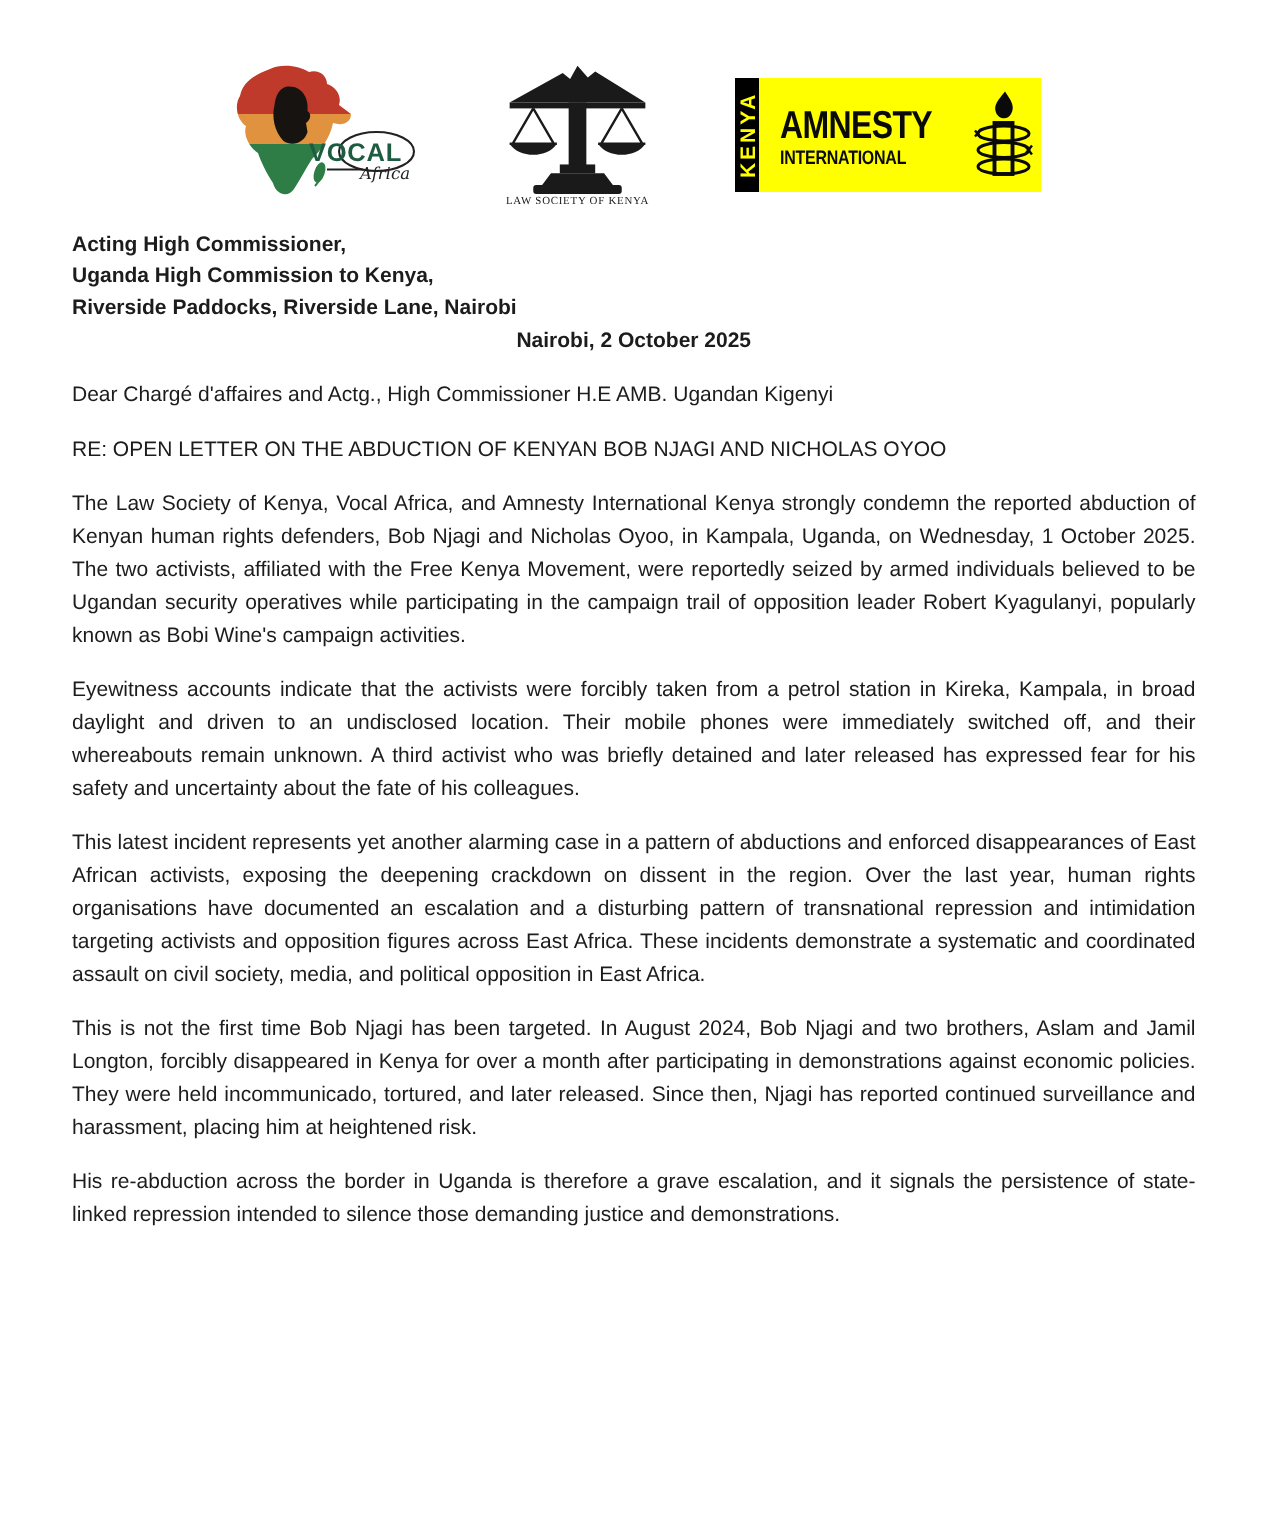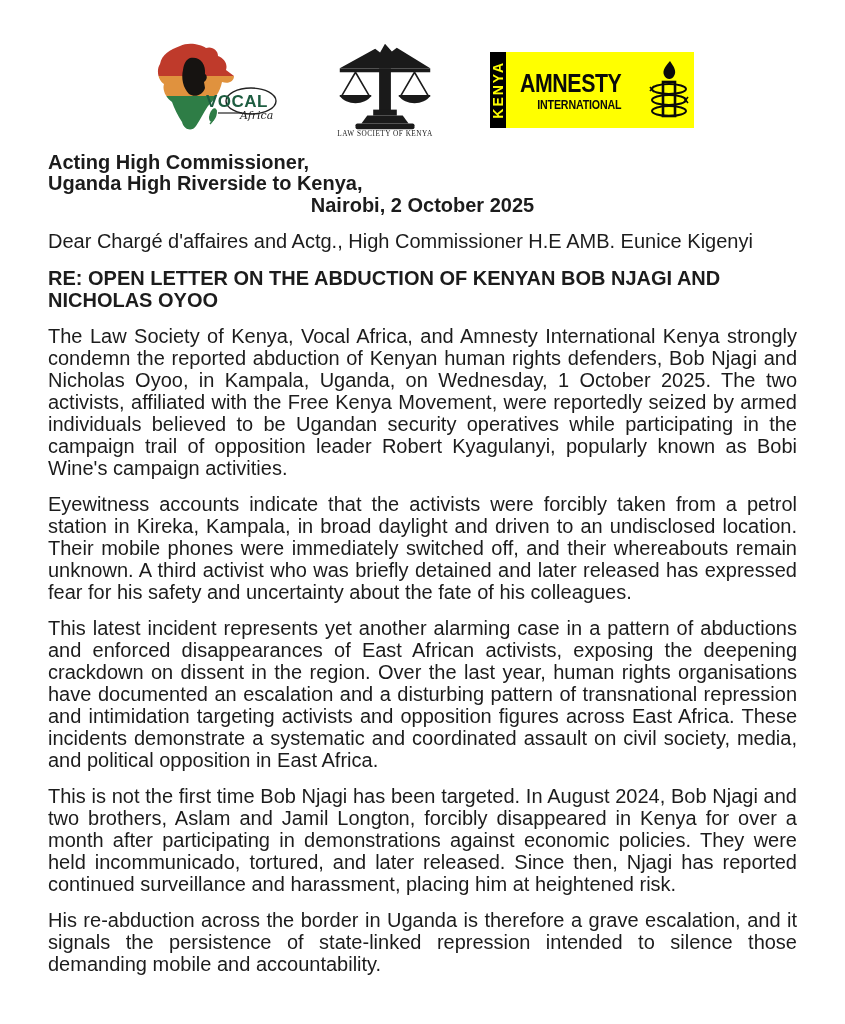--- a/index.html
+++ b/index.html
@@ -46,21 +46,21 @@
     font-size: 14px;
     letter-spacing: 2px;
   }
   .amnesty .yellow-box {
     flex: 1;
     background: #ffff00;
     display: flex;
     align-items: center;
     padding-left: 14px;
   }
-  .amnesty .wordmark { line-height: 1; text-align: right; }
+  .amnesty .wordmark { line-height: 1; }
   .amnesty .wordmark .line1 {
     font-weight: bold;
     font-size: 26px;
     letter-spacing: -0.5px;
     transform: scaleX(0.82);
     transform-origin: left center;
     color: #0a0a0a;
   }
   .amnesty .wordmark .line2 {
     font-weight: bold;
@@ -72,27 +72,27 @@
     color: #0a0a0a;
   }
   .amnesty .candle { margin-left: 2px; margin-right: 4px; }
 
   
   .letter {
     position: absolute;
     left: 48px;
     right: 48px;
     top: 152px;
-    font-size: 20px;
+    font-size: 14px;
     line-height: 22px;
   }
   .address-block { font-weight: bold; line-height: 21px; }
   .dateline { font-weight: bold; text-align: center; margin-top: 0px; }
   .salutation { margin-top: 14px; }
-  .subject { margin-top: 15px; font-weight: bold; }
+  .subject { margin-top: 15px; font-weight: normal; }
   .para {
     margin-top: 14px;
     text-align: justify;
   }
   .para:last-child { margin-bottom: 0; }
 </style>
 </head>
 <body>
 
 <div class="page">
@@ -168,29 +168,30 @@
           <path d="M4,28 l4,5 M8,27 l-4,5 M38,39 l4,5 M42,38 l-4,5" stroke="#0a0a0a" stroke-width="1.6"></path>
         </svg>
       </div>
     </div>
   </div>
 
   <div class="letter">
 
     <div class="address-block">
       <div>Acting High Commissioner,</div>
-      <div>Uganda High Riverside to Kenya,</div>
+      <div>Uganda High Commission to Kenya,</div>
+      <div>Riverside Paddocks, Riverside Lane, Nairobi</div>
     </div>
 
     <div class="dateline">Nairobi, 2 October 2025</div>
 
-    <div class="salutation">Dear Chargé d'affaires and Actg., High Commissioner H.E AMB. Eunice Kigenyi</div>
+    <div class="salutation">Dear Chargé d'affaires and Actg., High Commissioner H.E AMB. Ugandan Kigenyi</div>
 
     <div class="subject">RE: OPEN LETTER ON THE ABDUCTION OF KENYAN BOB NJAGI AND NICHOLAS OYOO</div>
 
     <p class="para">The Law Society of Kenya, Vocal Africa, and Amnesty International Kenya strongly condemn the reported abduction of Kenyan human rights defenders, Bob Njagi and Nicholas Oyoo, in Kampala, Uganda, on Wednesday, 1 October 2025. The two activists, affiliated with the Free Kenya Movement, were reportedly seized by armed individuals believed to be Ugandan security operatives while participating in the campaign trail of opposition leader Robert Kyagulanyi, popularly known as Bobi Wine's campaign activities.</p>
     <p class="para">Eyewitness accounts indicate that the activists were forcibly taken from a petrol station in Kireka, Kampala, in broad daylight and driven to an undisclosed location. Their mobile phones were immediately switched off, and their whereabouts remain unknown. A third activist who was briefly detained and later released has expressed fear for his safety and uncertainty about the fate of his colleagues.</p>
     <p class="para">This latest incident represents yet another alarming case in a pattern of abductions and enforced disappearances of East African activists, exposing the deepening crackdown on dissent in the region. Over the last year, human rights organisations have documented an escalation and a disturbing pattern of transnational repression and intimidation targeting activists and opposition figures across East Africa. These incidents demonstrate a systematic and coordinated assault on civil society, media, and political opposition in East Africa.</p>
     <p class="para">This is not the first time Bob Njagi has been targeted. In August 2024, Bob Njagi and two brothers, Aslam and Jamil Longton, forcibly disappeared in Kenya for over a month after participating in demonstrations against economic policies. They were held incommunicado, tortured, and later released. Since then, Njagi has reported continued surveillance and harassment, placing him at heightened risk.</p>
-    <p class="para">His re-abduction across the border in Uganda is therefore a grave escalation, and it signals the persistence of state-linked repression intended to silence those demanding mobile and accountability.</p>
+    <p class="para">His re-abduction across the border in Uganda is therefore a grave escalation, and it signals the persistence of state-linked repression intended to silence those demanding justice and demonstrations.</p>
 
   </div>
 </div>
 
 </body></html>

